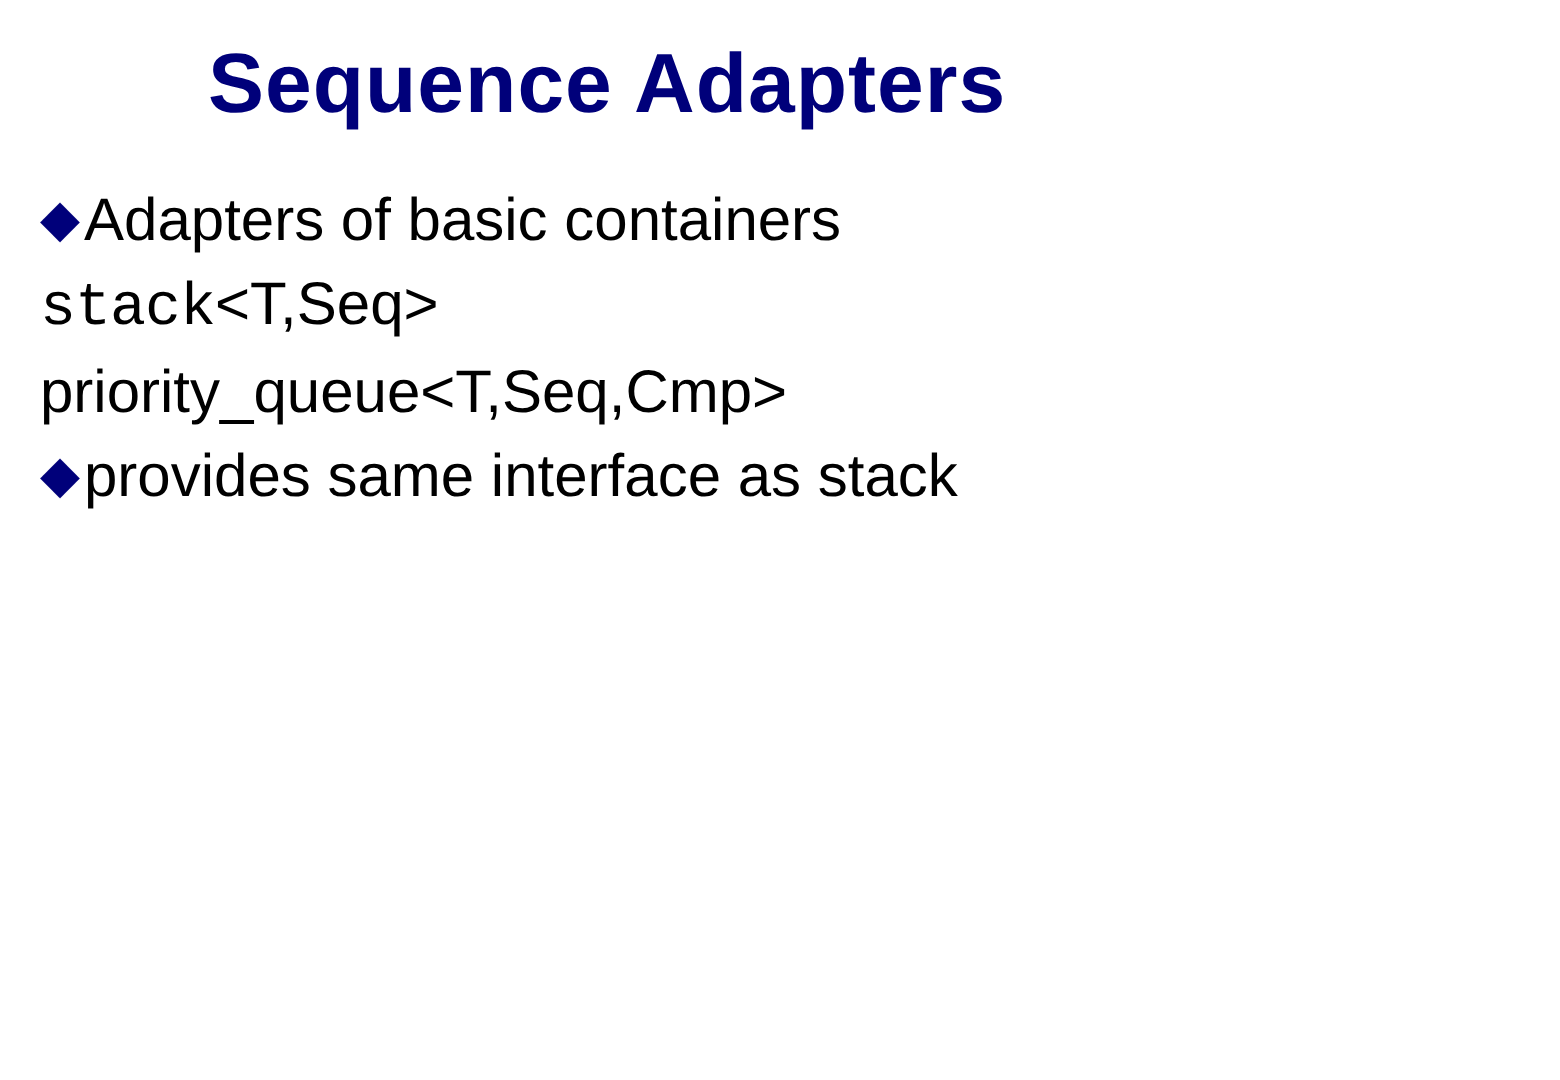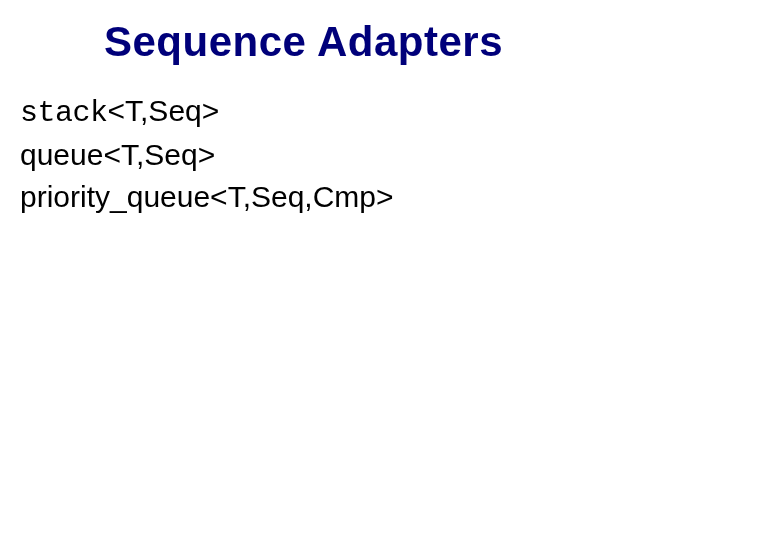--- a/index.html
+++ b/index.html
@@ -53,32 +53,35 @@
 </style>
 </head>
 <body>
 
 <div class="slide">
 
   <div class="title">Sequence Adapters</div>
 
   <div class="body">
 
+    <div class="line">
+      <span class="diamond">◆</span><span>Adapters</span><span> of basic containers</span>
+    </div>
 
 
     <div class="line">
       <span class="mono">stack</span><span>&lt;T,Seq&gt;</span>
     </div>
 
 
-    <div class="line">
-      <span>queue&lt;T,Seq&gt;</span>
-    </div>
 
 
     <div class="line">
       <span>priority_queue&lt;T,Seq,Cmp&gt;</span>
     </div>
 
+    <div class="line">
+      <span class="diamond">◆</span><span>provides</span><span> same interface as stack</span>
+    </div>
 
 
   </div>
 </div>
 
 </body></html>

